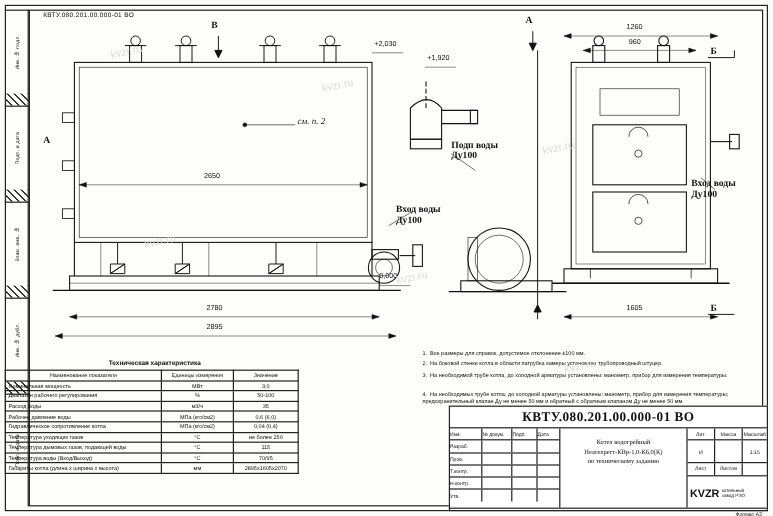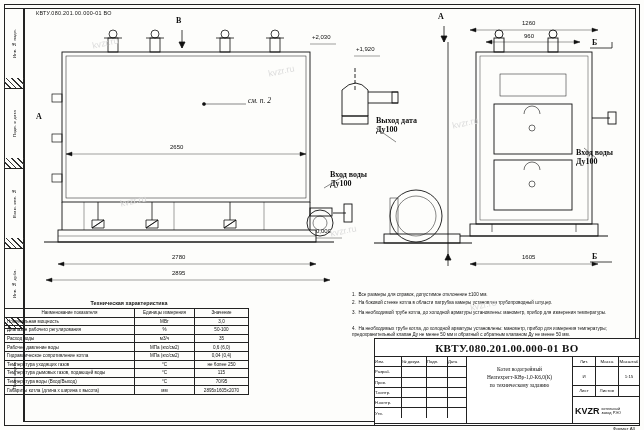--- a/index.html
+++ b/index.html
@@ -222,21 +222,21 @@
       </g>
     </svg>
 
     <div class="lbl" style="left:152px;top:8px;">В</div>
     <div class="lbl" style="left:12px;top:104px;">А</div>
     <div class="lbl" style="left:414px;top:4px;">А</div>
     <div class="lbl" style="left:568px;top:30px;">Б</div>
     <div class="lbl" style="left:568px;top:244px;">Б</div>
 
     <div class="lbl-i" style="left:224px;top:88px;">см. п. 2</div>
-    <div class="lbl" style="left:352px;top:108px;width:80px;">Выход дата
+    <div class="lbl" style="left:352px;top:108px;width:80px;">Подп воды
 Ду100</div>
     <div class="lbl" style="left:306px;top:162px;width:80px;">Вход воды
 Ду100</div>
     <div class="lbl" style="left:552px;top:140px;width:80px;">Вход воды
 Ду100</div>
 
     <div class="dim" style="left:146px;top:136px;">2650</div>
     <div class="dim" style="left:148px;top:246px;">2780</div>
     <div class="dim" style="left:148px;top:262px;">2895</div>
     <div class="dim" style="left:498px;top:246px;">1605</div>

